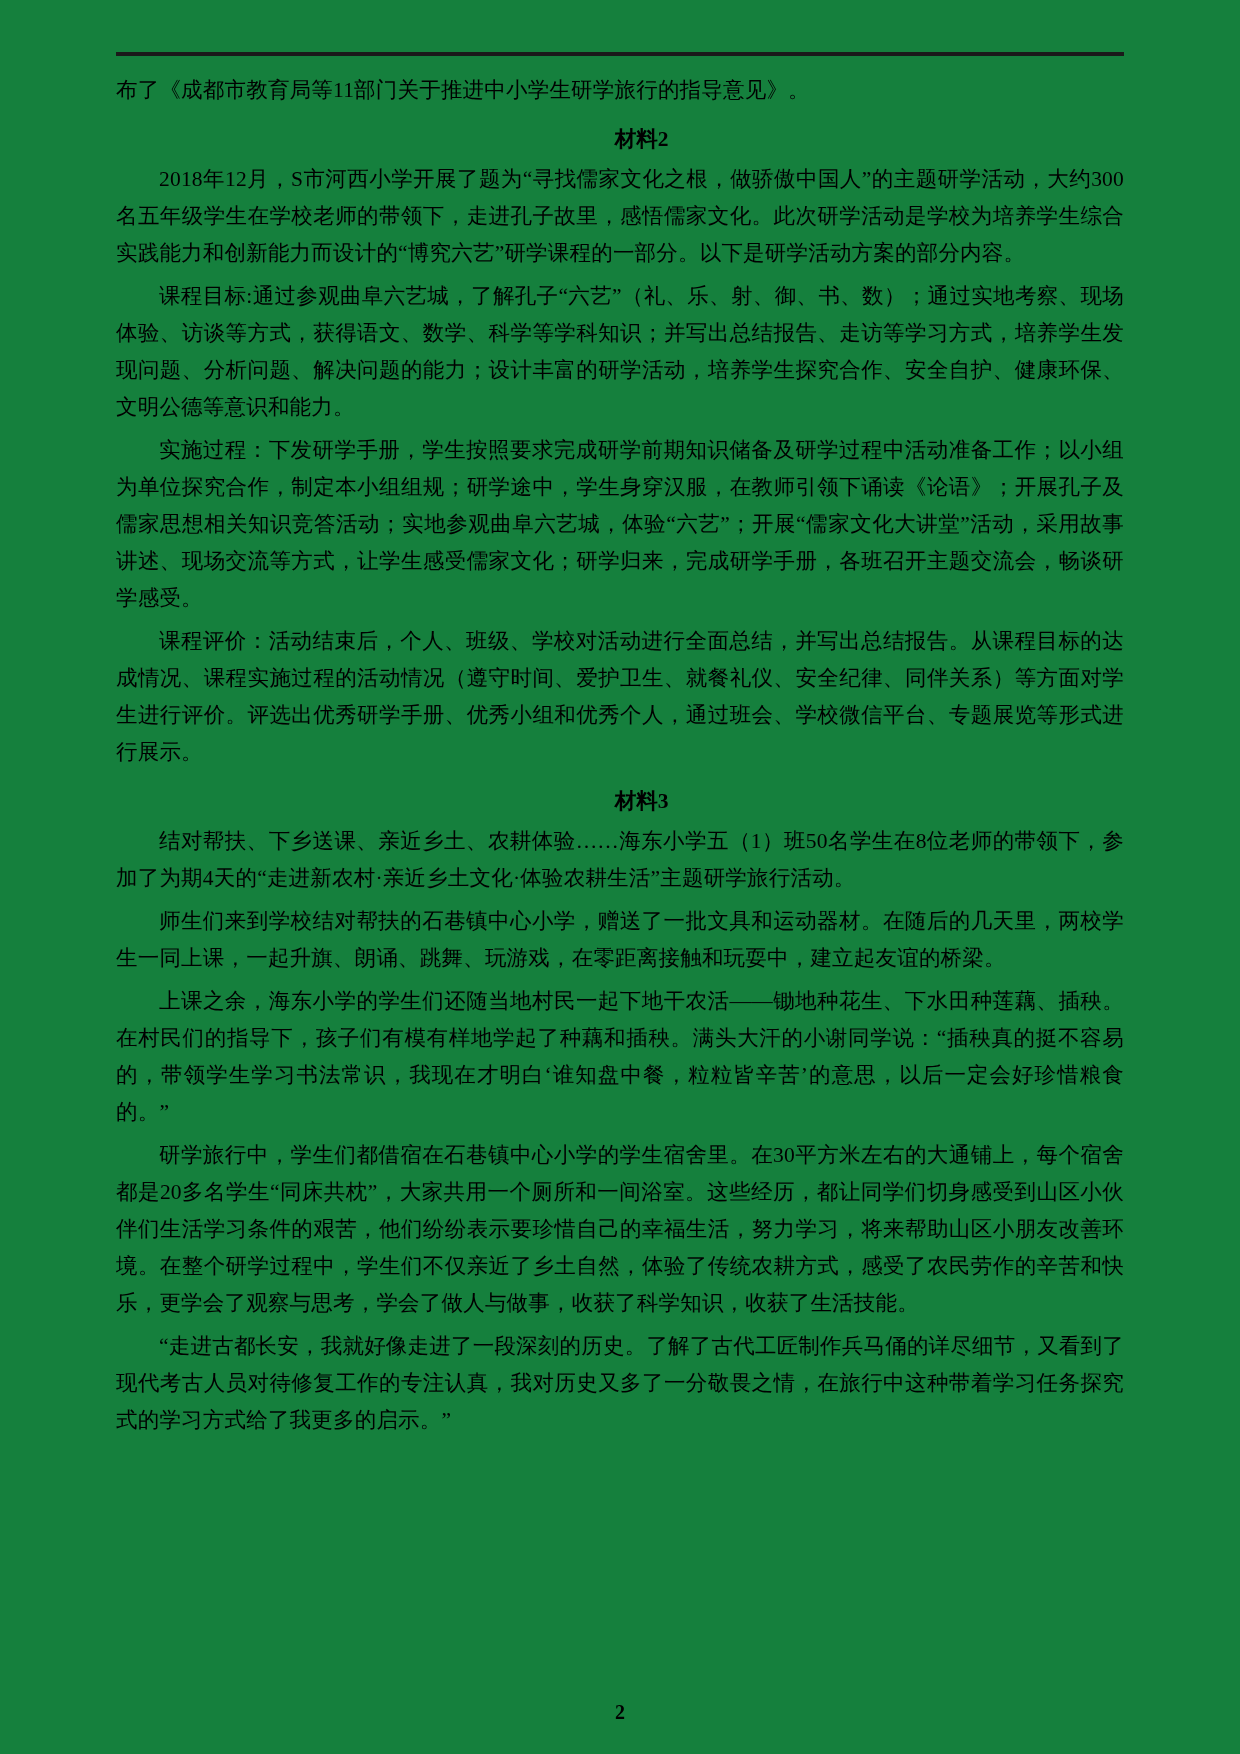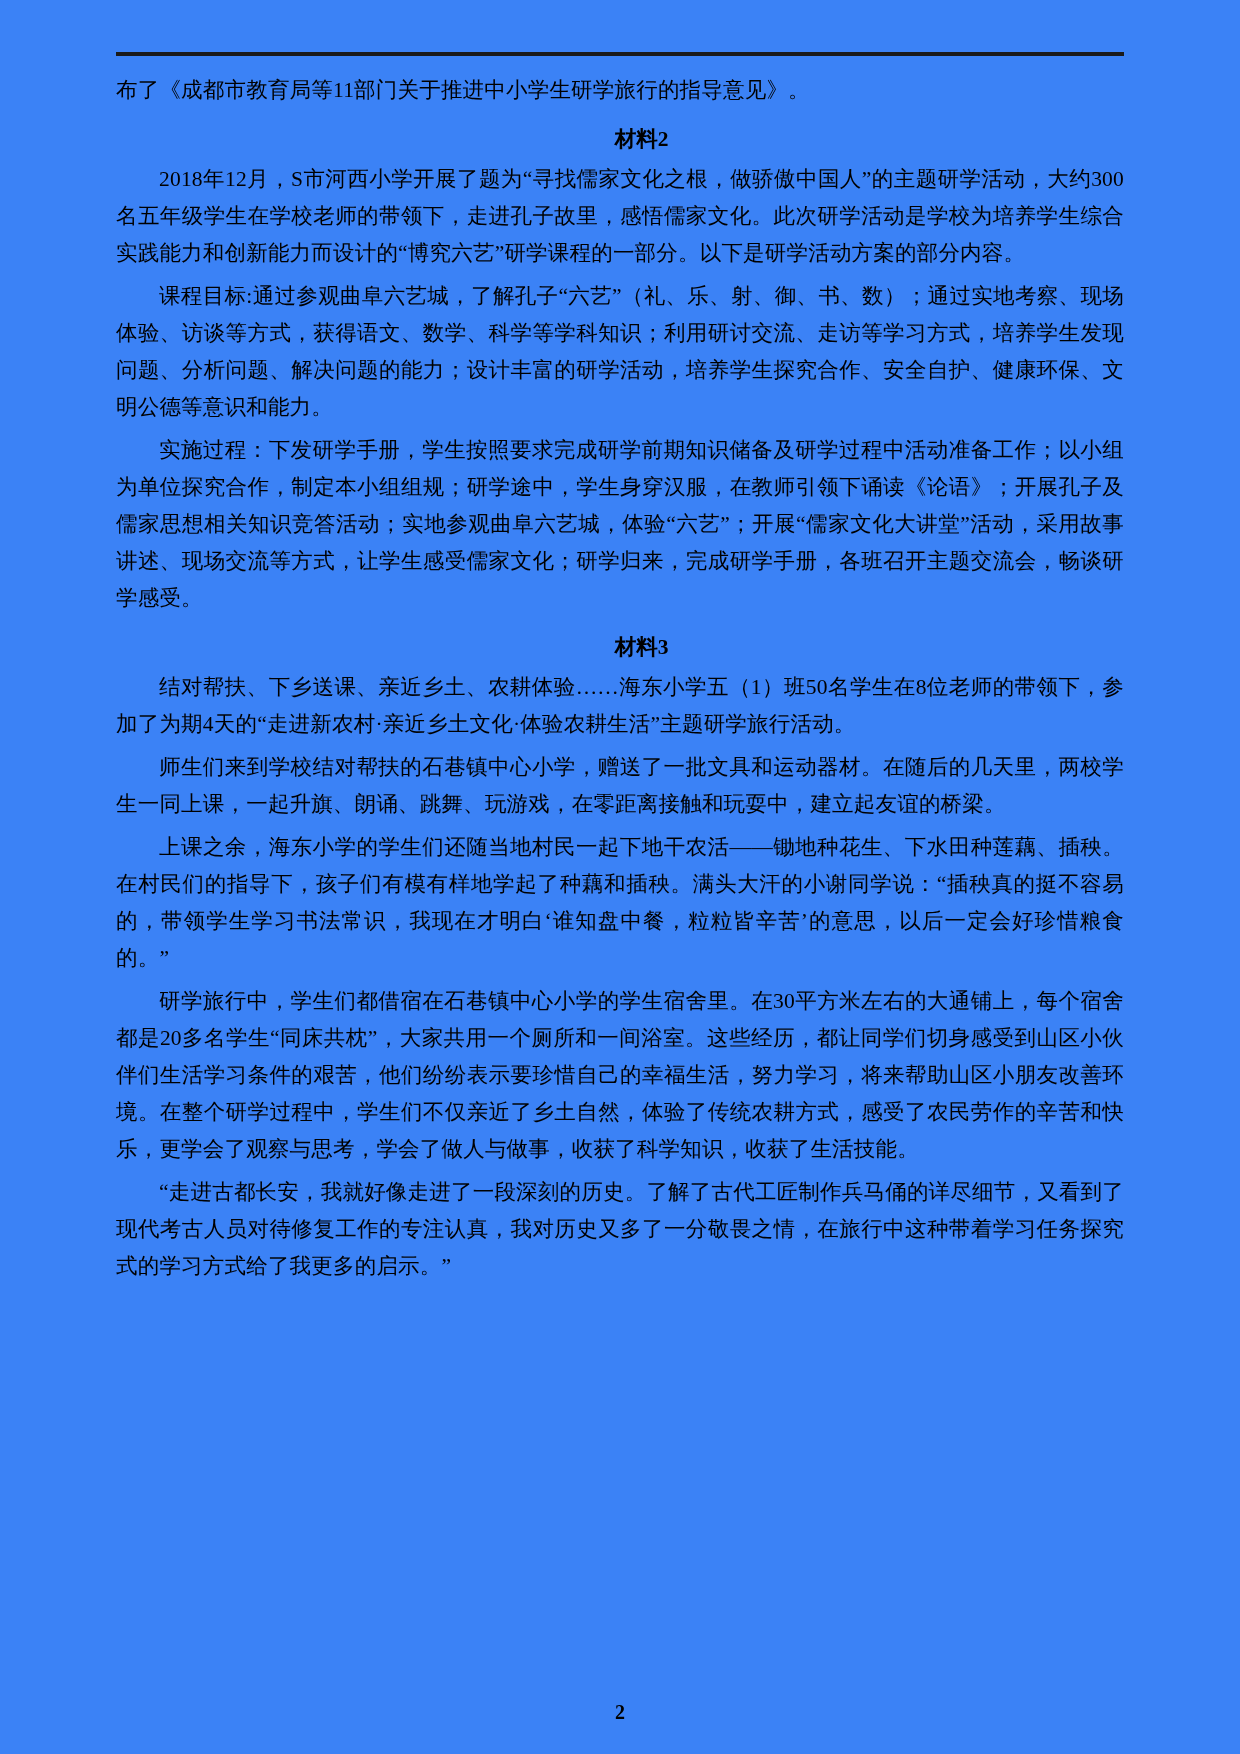--- a/index.html
+++ b/index.html
@@ -9,21 +9,21 @@
   }
   body {
     font-family: "Liberation Serif", "DejaVu Serif", serif;
     color: #000000;
   }
   .page {
     position: relative;
     width: 1240px;
     height: 1754px;
     box-sizing: border-box;
-    background: #3b82f6;
+    background: #15803d;
     overflow: hidden;
   }
   .content {
     position: absolute;
     left: 116px;
     top: 52px;
     width: 1008px;
   }
   .rule {
     width: 100%;
@@ -70,22 +70,23 @@
 
 <div class="page">
   <div class="content">
     <hr class="rule">
 
     <p class="noindent">布了《成都市教育局等11部门关于推进中小学生研学旅行的指导意见》。</p>
 
     <div class="heading">材料2</div>
 
     <p class="indent">2018年12月，S市河西小学开展了题为“寻找儒家文化之根，做骄傲中国人”的主题研学活动，大约300名五年级学生在学校老师的带领下，走进孔子故里，感悟儒家文化。此次研学活动是学校为培养学生综合实践能力和创新能力而设计的“博究六艺”研学课程的一部分。以下是研学活动方案的部分内容。</p>
-    <p class="indent">课程目标:通过参观曲阜六艺城，了解孔子“六艺”（礼、乐、射、御、书、数）；通过实地考察、现场体验、访谈等方式，获得语文、数学、科学等学科知识；利用研讨交流、走访等学习方式，培养学生发现问题、分析问题、解决问题的能力；设计丰富的研学活动，培养学生探究合作、安全自护、健康环保、文明公德等意识和能力。</p>
+    <p class="indent">课程目标:通过参观曲阜六艺城，了解孔子“六艺”（礼、乐、射、御、书、数）；通过实地考察、现场体验、访谈等方式，获得语文、数学、科学等学科知识；并写出总结报告、走访等学习方式，培养学生发现问题、分析问题、解决问题的能力；设计丰富的研学活动，培养学生探究合作、安全自护、健康环保、文明公德等意识和能力。</p>
     <p class="indent">实施过程：下发研学手册，学生按照要求完成研学前期知识储备及研学过程中活动准备工作；以小组为单位探究合作，制定本小组组规；研学途中，学生身穿汉服，在教师引领下诵读《论语》；开展孔子及儒家思想相关知识竞答活动；实地参观曲阜六艺城，体验“六艺”；开展“儒家文化大讲堂”活动，采用故事讲述、现场交流等方式，让学生感受儒家文化；研学归来，完成研学手册，各班召开主题交流会，畅谈研学感受。</p>
+    <p class="indent">课程评价：活动结束后，个人、班级、学校对活动进行全面总结，并写出总结报告。从课程目标的达成情况、课程实施过程的活动情况（遵守时间、爱护卫生、就餐礼仪、安全纪律、同伴关系）等方面对学生进行评价。评选出优秀研学手册、优秀小组和优秀个人，通过班会、学校微信平台、专题展览等形式进行展示。</p>
 
     <div class="heading">材料3</div>
 
     <p class="indent">结对帮扶、下乡送课、亲近乡土、农耕体验……海东小学五（1）班50名学生在8位老师的带领下，参加了为期4天的“走进新农村·亲近乡土文化·体验农耕生活”主题研学旅行活动。</p>
     <p class="indent">师生们来到学校结对帮扶的石巷镇中心小学，赠送了一批文具和运动器材。在随后的几天里，两校学生一同上课，一起升旗、朗诵、跳舞、玩游戏，在零距离接触和玩耍中，建立起友谊的桥梁。</p>
     <p class="indent">上课之余，海东小学的学生们还随当地村民一起下地干农活——锄地种花生、下水田种莲藕、插秧。在村民们的指导下，孩子们有模有样地学起了种藕和插秧。满头大汗的小谢同学说：“插秧真的挺不容易的，带领学生学习书法常识，我现在才明白‘谁知盘中餐，粒粒皆辛苦’的意思，以后一定会好珍惜粮食的。”</p>
     <p class="indent">研学旅行中，学生们都借宿在石巷镇中心小学的学生宿舍里。在30平方米左右的大通铺上，每个宿舍都是20多名学生“同床共枕”，大家共用一个厕所和一间浴室。这些经历，都让同学们切身感受到山区小伙伴们生活学习条件的艰苦，他们纷纷表示要珍惜自己的幸福生活，努力学习，将来帮助山区小朋友改善环境。在整个研学过程中，学生们不仅亲近了乡土自然，体验了传统农耕方式，感受了农民劳作的辛苦和快乐，更学会了观察与思考，学会了做人与做事，收获了科学知识，收获了生活技能。</p>
 
 
     <p class="indent">“走进古都长安，我就好像走进了一段深刻的历史。了解了古代工匠制作兵马俑的详尽细节，又看到了现代考古人员对待修复工作的专注认真，我对历史又多了一分敬畏之情，在旅行中这种带着学习任务探究式的学习方式给了我更多的启示。”</p>

